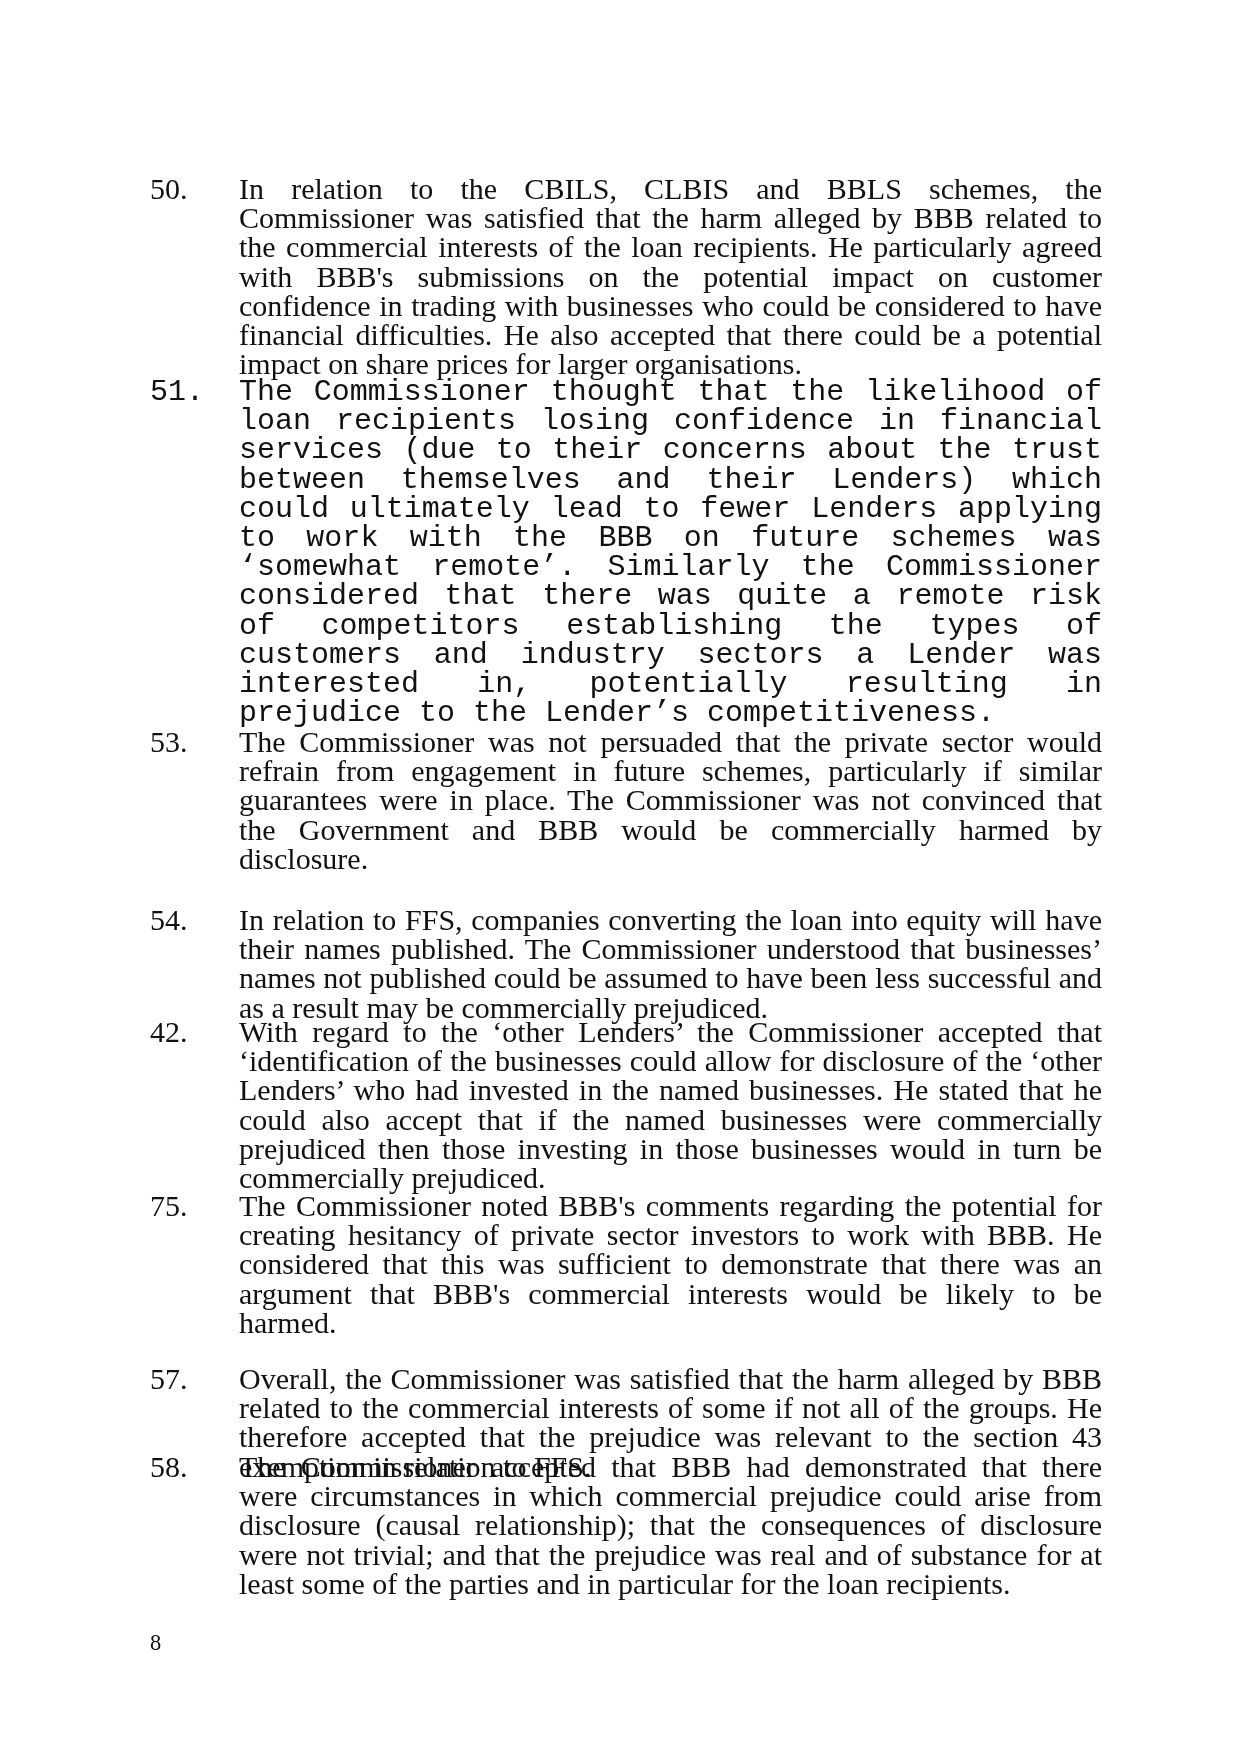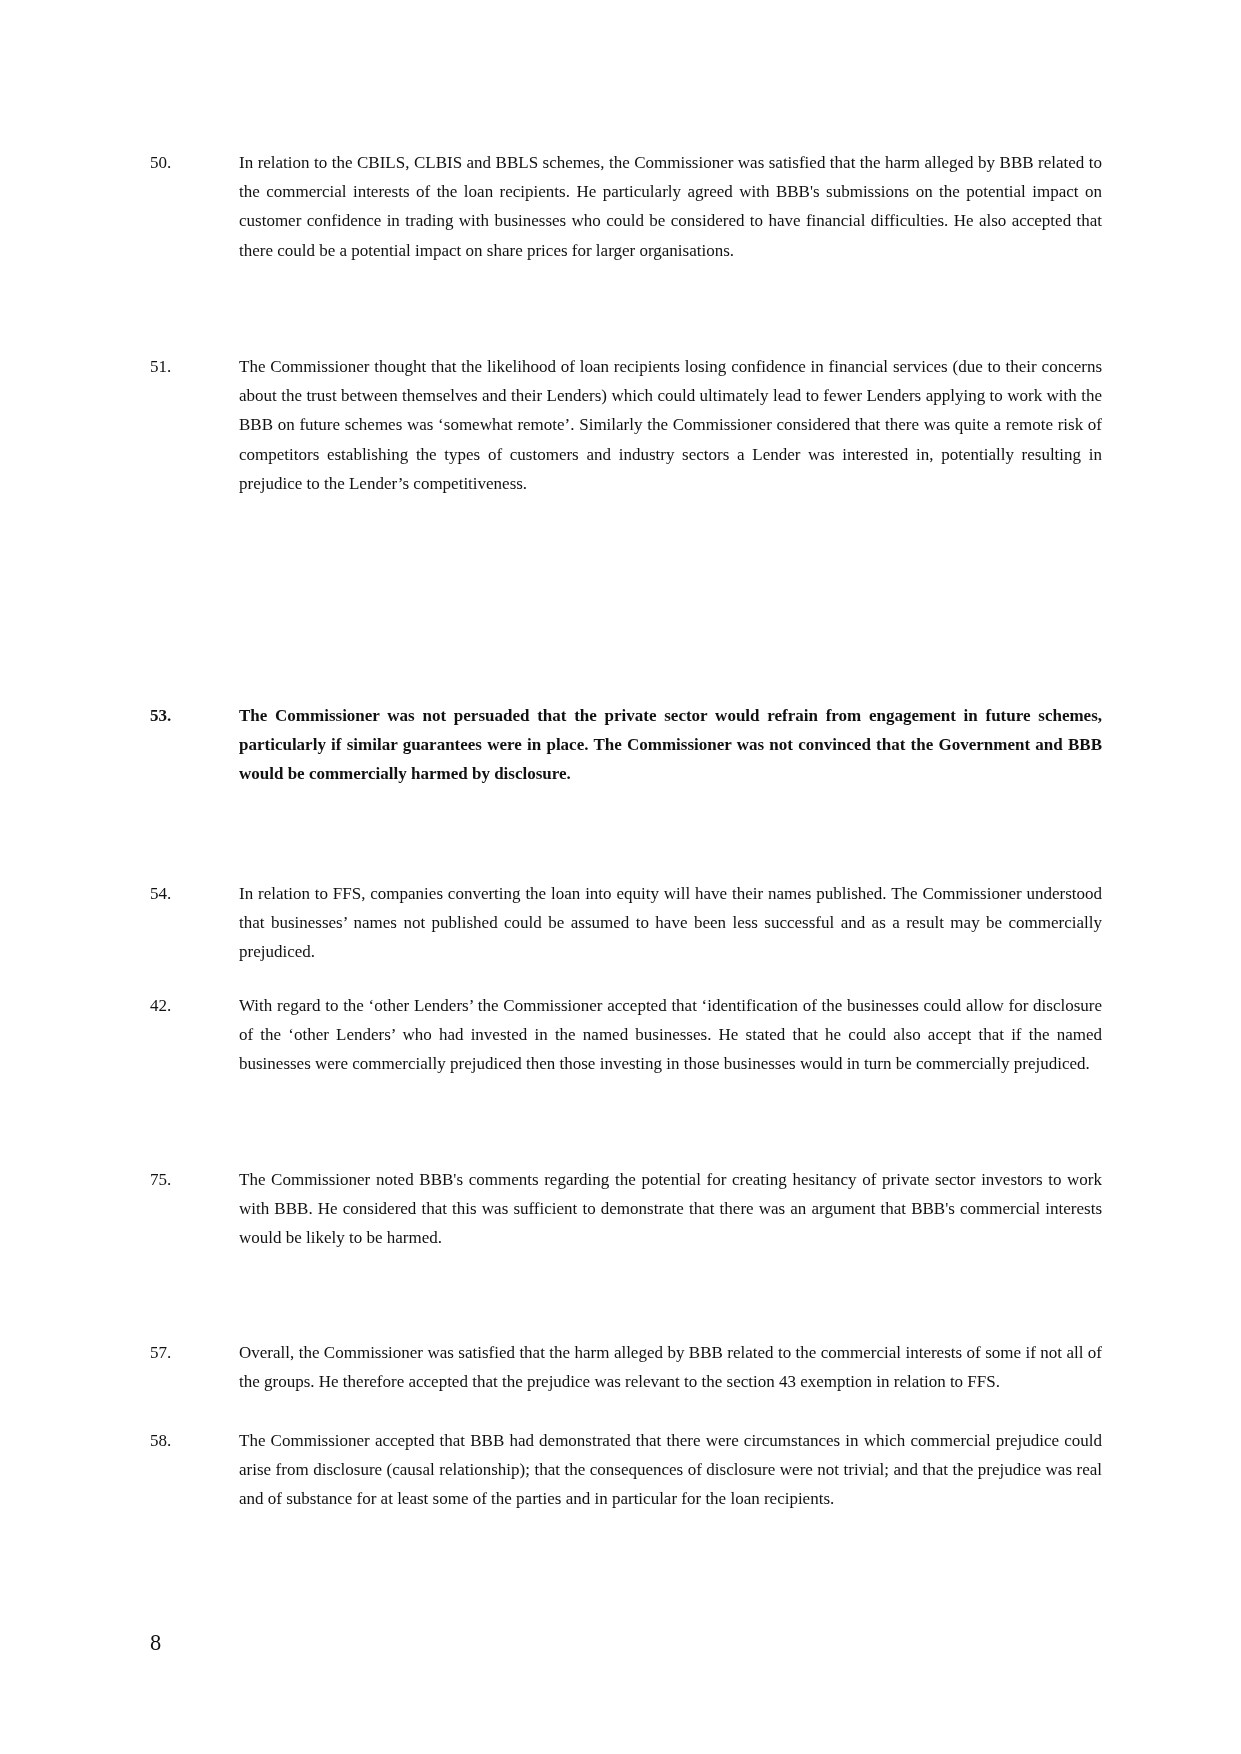--- a/index.html
+++ b/index.html
@@ -6,22 +6,23 @@
   body { width: 1241px; height: 1754px; position: relative; overflow: hidden; }
   .page {
     position: absolute; left: 0; top: 0; width: 1241px; height: 1754px;
     font-family: "Liberation Serif", "DejaVu Serif", serif;
     color: #111111;
   }
   .para {
     position: absolute;
     left: 150px;
     width: 952px;
-    font-size: 17px;
+    font-size: 30px;
     line-height: 29.2px;
+    margin-top: 26px;
   }
   .para .num {
     position: absolute; left: 0; top: 0; width: 80px;
   }
   .para .text {
     margin-left: 89px;
     text-align: justify;
   }
   .page-number {
     position: absolute; left: 150px; top: 1628px;
@@ -31,27 +32,27 @@
 </head>
 <body>
 
 <div class="page">
 
   <div class="para" style="top:148px;">
     <span class="num">50.</span>
     <div class="text">In relation to the CBILS, CLBIS and BBLS schemes, the Commissioner was satisfied that the harm alleged by BBB related to the commercial interests of the loan recipients. He particularly agreed with BBB's submissions on the potential impact on customer confidence in trading with businesses who could be considered to have financial difficulties. He also accepted that there could be a potential impact on share prices for larger organisations.</div>
   </div>
 
-  <div class="para" style="top:352px;">
+  <div class="para" style="top:352px;font-family:Liberation Mono, monospace;">
     <span class="num">51.</span>
     <div class="text">The Commissioner thought that the likelihood of loan recipients losing confidence in financial services (due to their concerns about the trust between themselves and their Lenders) which could ultimately lead to fewer Lenders applying to work with the BBB on future schemes was ‘somewhat remote’. Similarly the Commissioner considered that there was quite a remote risk of competitors establishing the types of customers and industry sectors a Lender was interested in, potentially resulting in prejudice to the Lender’s competitiveness.</div>
   </div>
 
 
-  <div class="para" style="top:701px;font-weight:bold;">
+  <div class="para" style="top:701px;">
     <span class="num">53.</span>
     <div class="text">The Commissioner was not persuaded that the private sector would refrain from engagement in future schemes, particularly if similar guarantees were in place. The Commissioner was not convinced that the Government and BBB would be commercially harmed by disclosure.</div>
   </div>
 
   <div class="para" style="top:879px;">
     <span class="num">54.</span>
     <div class="text">In relation to FFS, companies converting the loan into equity will have their names published. The Commissioner understood that businesses’ names not published could be assumed to have been less successful and as a result may be commercially prejudiced.</div>
   </div>
 
   <div class="para" style="top:991px;">

